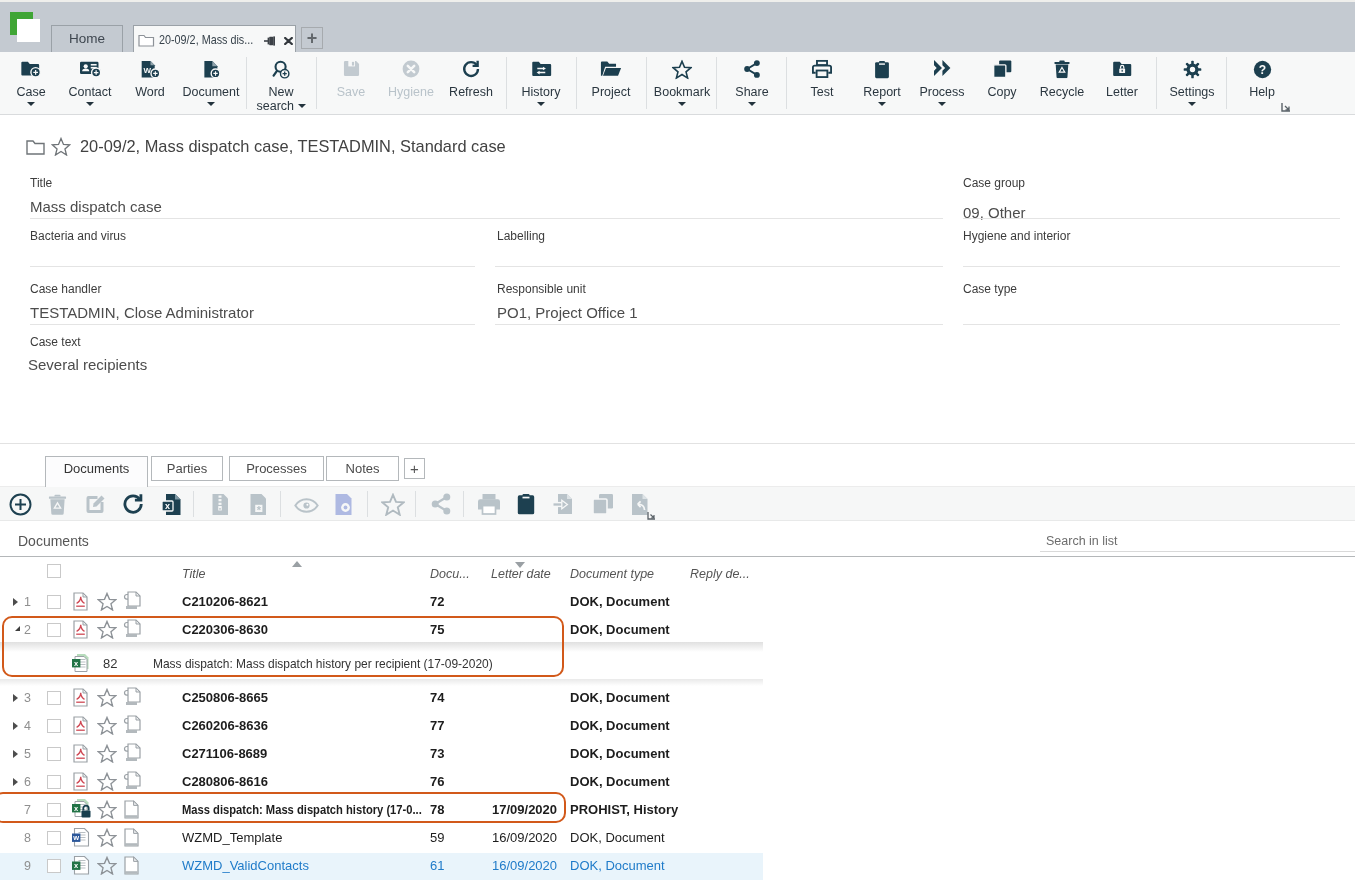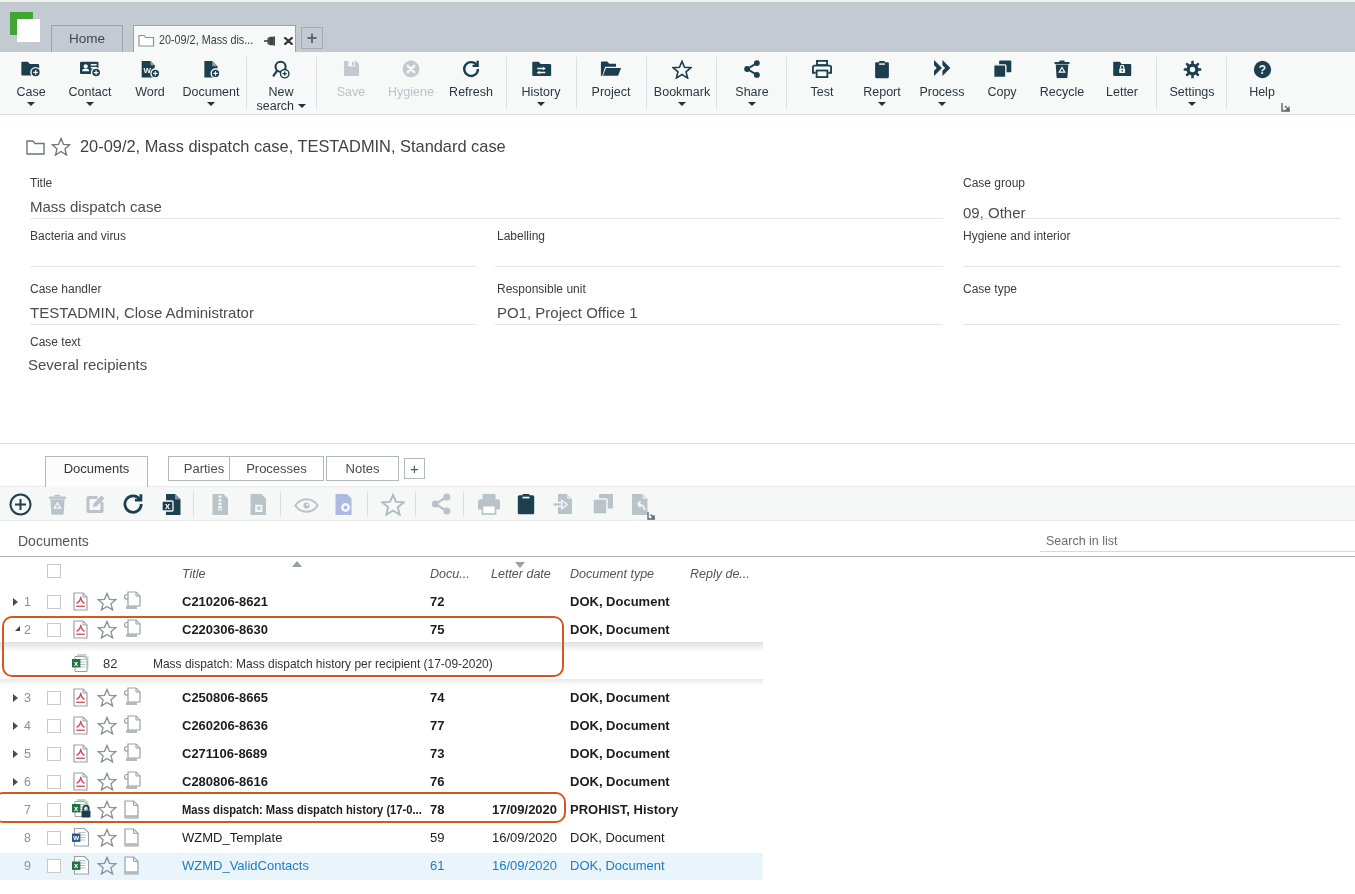--- a/index.html
+++ b/index.html
@@ -338,21 +338,21 @@
 <div class="fline" style="left:963px;top:324px;width:377px"></div>
 
 <div class="flabel" style="left:30px;top:335px">Case text</div>
 <div class="fvalue" style="left:28px;top:356px">Several recipients</div>
 
 <div id="hdiv"></div>
 
 <div class="ltab act" style="left:45px;width:103px">
       <span>Documents</span>
     </div>
-<div class="ltab" style="left:168px;width:72px">
+<div class="ltab" style="left:151px;width:72px">
       <span>Parties</span>
     </div>
 <div class="ltab" style="left:229px;width:95px">
       <span>Processes</span>
     </div>
 <div class="ltab" style="left:326px;width:73px">
       <span>Notes</span>
     </div>
 <div class="ltab-plus">+</div>
 

